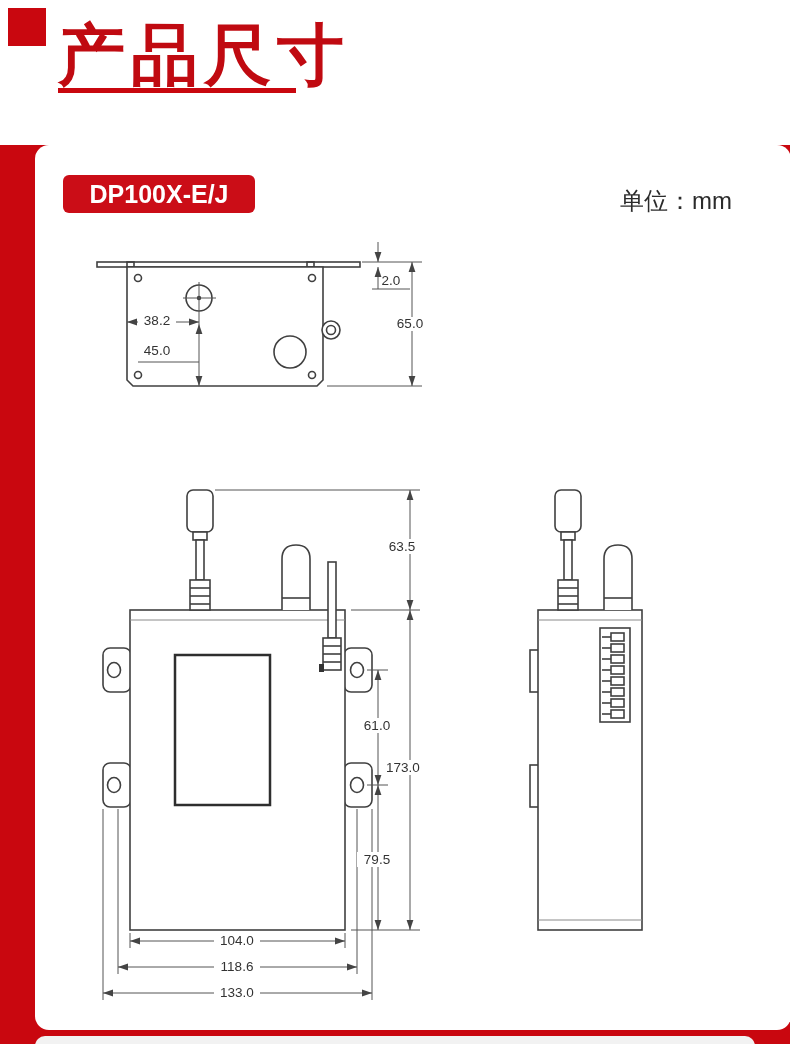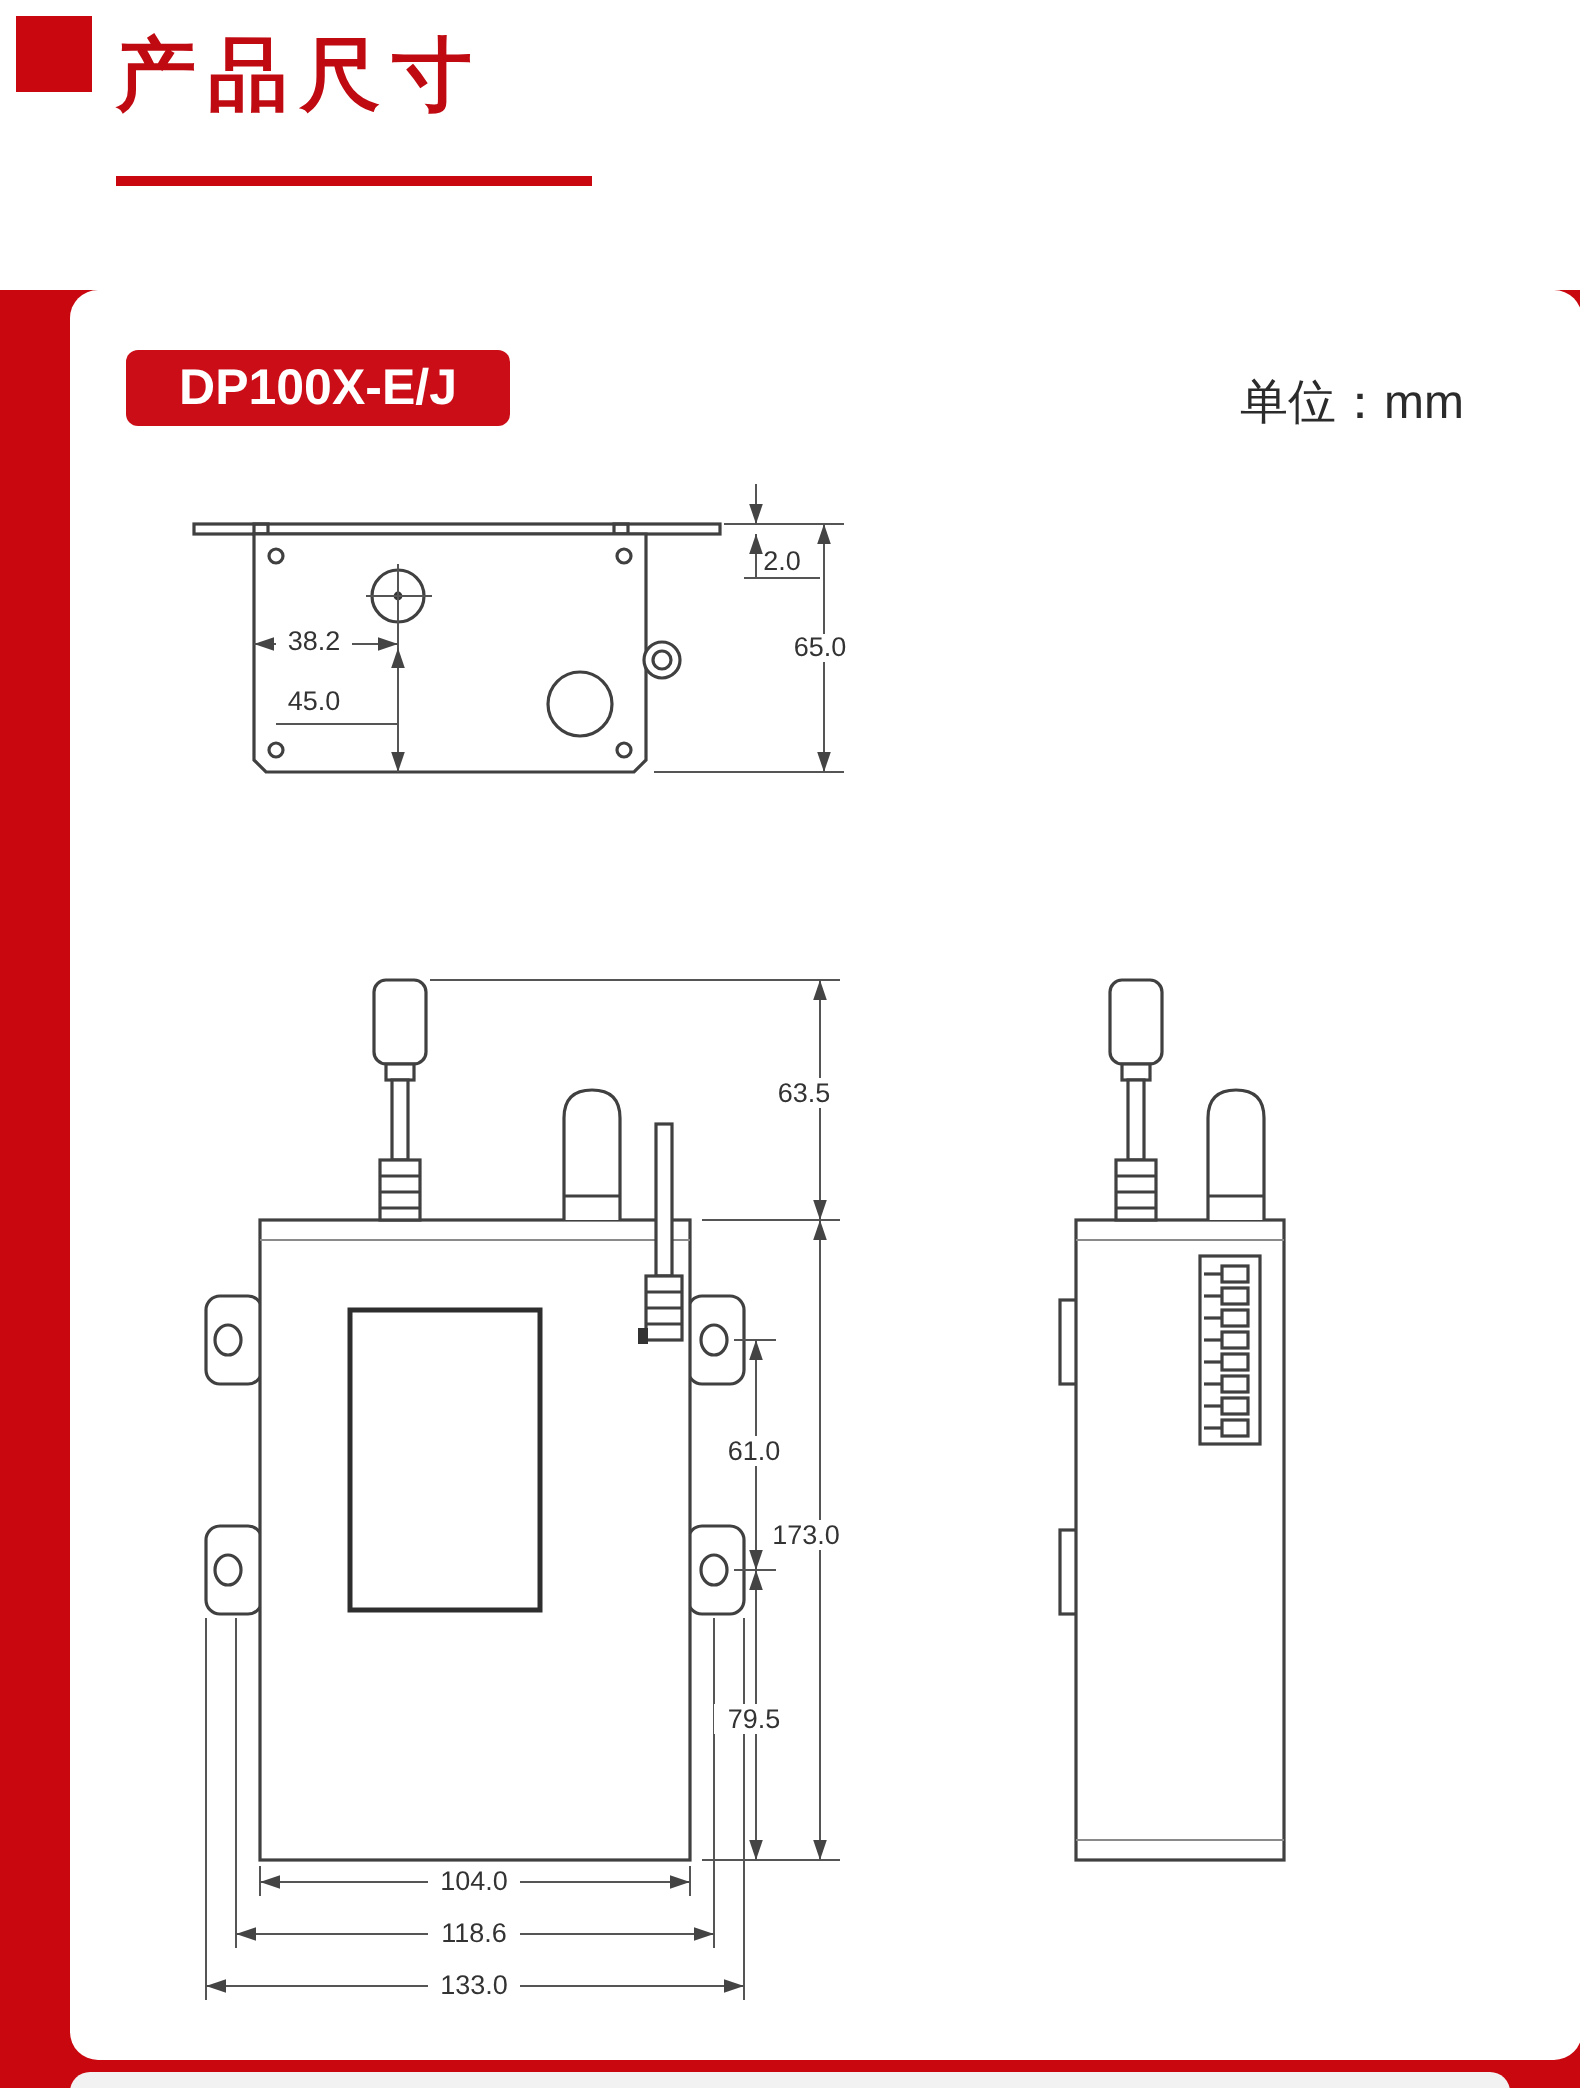--- a/index.html
+++ b/index.html
@@ -13,21 +13,21 @@
   .header-band {
     position:absolute; left:0; top:0; width:790px; height:145px;
     background:#ffffff;
   }
   .corner-square {
     position:absolute; left:8px; top:8px; width:38px; height:38px;
     background:#c9070f;
   }
   .page-title {
     position:absolute; left:58px; top:10px;
-    font-size:40px; font-weight:bold; color:#c00a11; letter-spacing:6px;
+    font-size:67px; font-weight:bold; color:#c00a11; letter-spacing:6px;
     white-space:nowrap;
   }
   .title-underline {
     position:absolute; left:58px; top:88px; width:238px; height:5px;
     background:#c9070f;
   }
   .card {
     position:absolute; left:35px; top:145px; width:756px; height:885px;
     background:#ffffff; border-radius:14px;
   }

